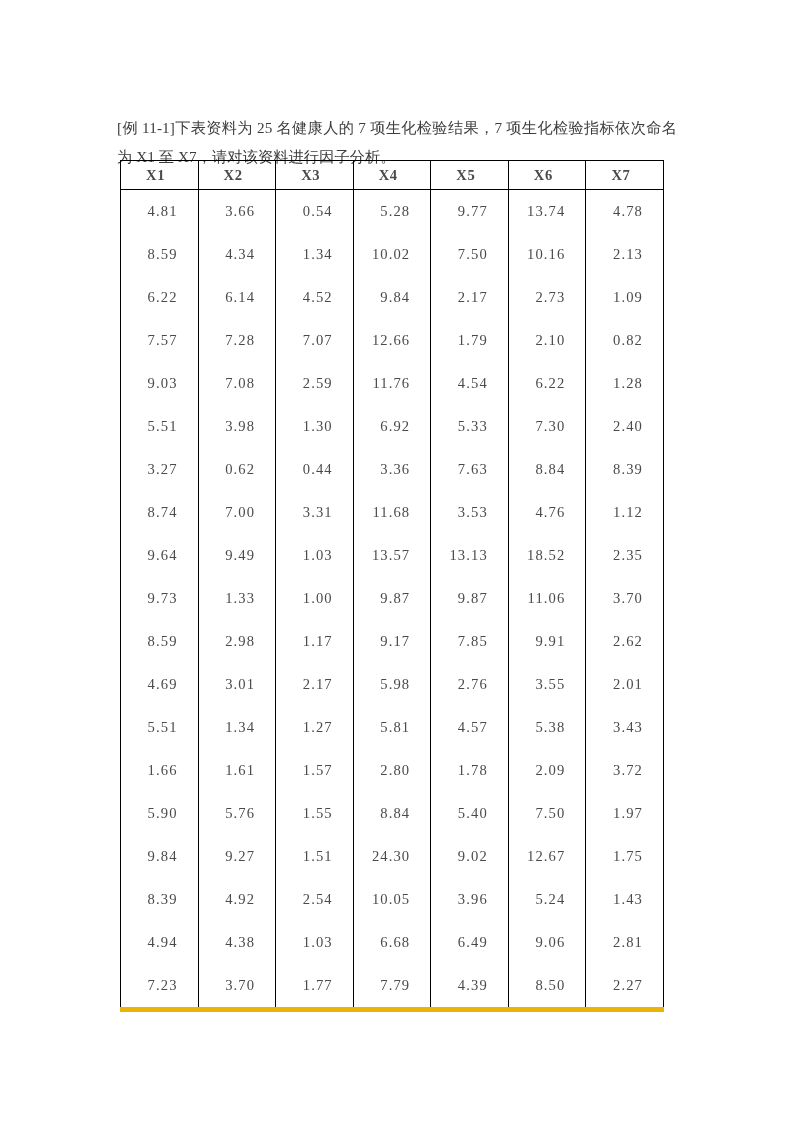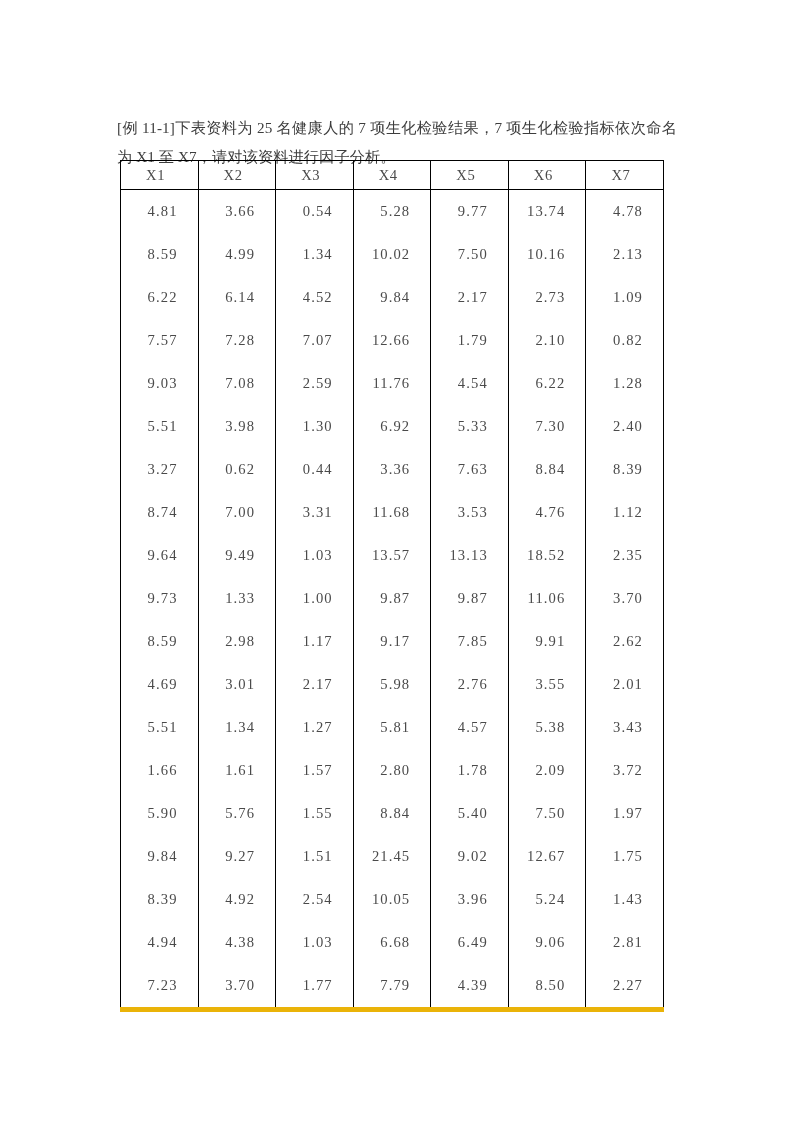--- a/index.html
+++ b/index.html
@@ -50,21 +50,21 @@
     font-size: 14.6px;
     color: #4a4a4a;
     text-align: center;
     padding: 0;
     letter-spacing: 1.1px;
     font-variant-numeric: tabular-nums;
   }
   .data-table th {
     height: 28px;
     line-height: 28px;
-    font-weight: normal;
+    font-weight: bold;
     text-align: left;
     padding-left: 25px;
     letter-spacing: 0.6px;
   }
   .data-table td {
     height: 43px;
     line-height: 43px;
     text-align: right;
     padding-right: 20px;
   }
@@ -116,21 +116,21 @@
           <td>4.81</td>
           <td>3.66</td>
           <td>0.54</td>
           <td>5.28</td>
           <td>9.77</td>
           <td>13.74</td>
           <td>4.78</td>
         </tr>
         <tr>
           <td>8.59</td>
-          <td>4.99</td>
+          <td>4.34</td>
           <td>1.34</td>
           <td>10.02</td>
           <td>7.50</td>
           <td>10.16</td>
           <td>2.13</td>
         </tr>
         <tr>
           <td>6.22</td>
           <td>6.14</td>
           <td>4.52</td>
@@ -244,21 +244,21 @@
           <td>1.55</td>
           <td>8.84</td>
           <td>5.40</td>
           <td>7.50</td>
           <td>1.97</td>
         </tr>
         <tr>
           <td>9.84</td>
           <td>9.27</td>
           <td>1.51</td>
-          <td>21.45</td>
+          <td>24.30</td>
           <td>9.02</td>
           <td>12.67</td>
           <td>1.75</td>
         </tr>
         <tr>
           <td>8.39</td>
           <td>4.92</td>
           <td>2.54</td>
           <td>10.05</td>
           <td>3.96</td>

